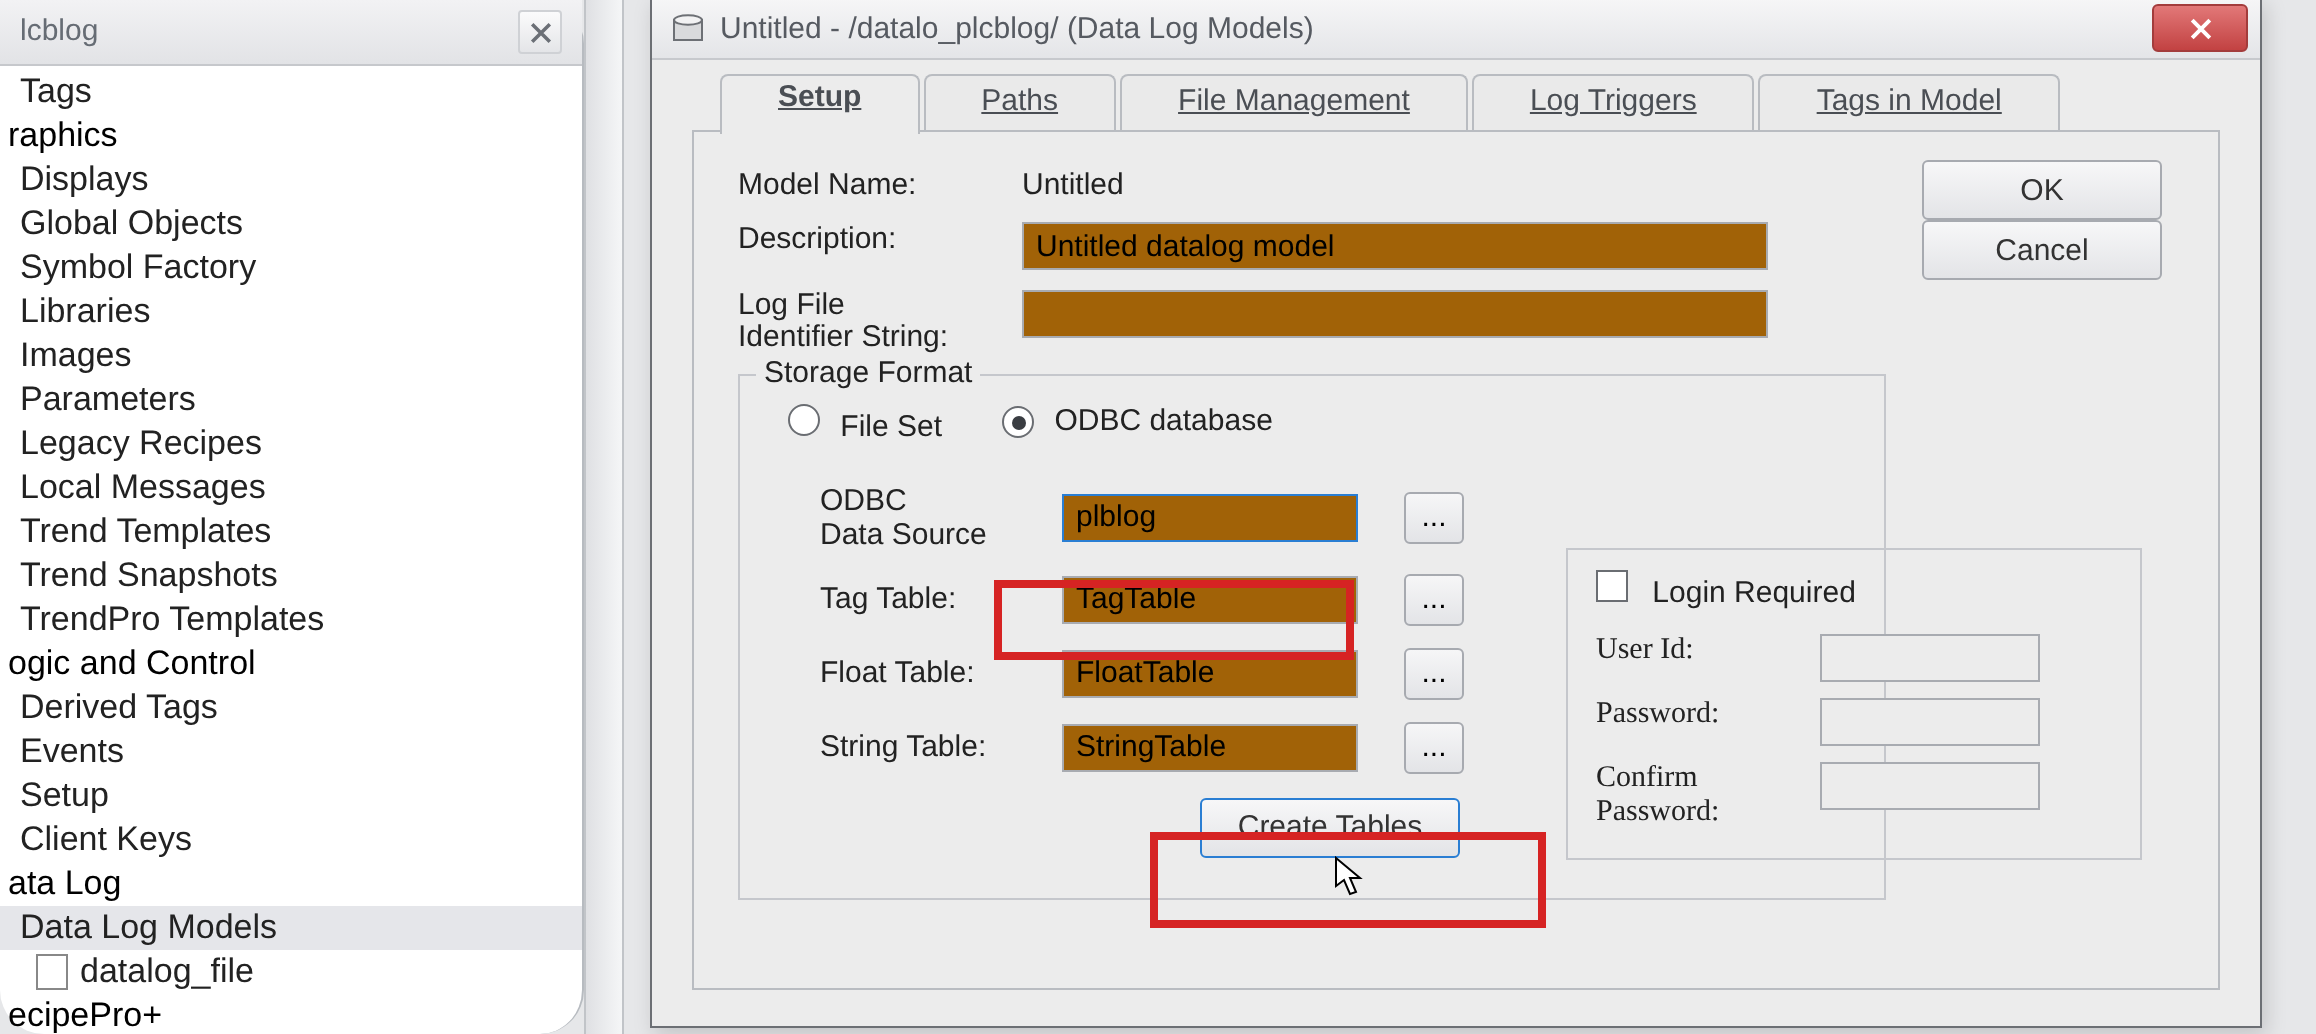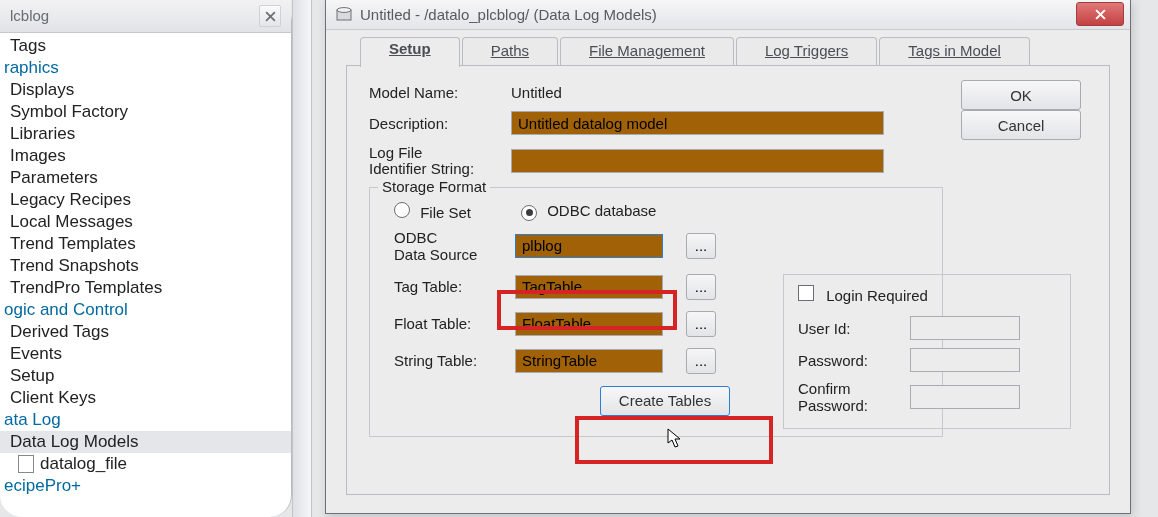--- a/index.html
+++ b/index.html
@@ -62,21 +62,21 @@
     font-size: 17px;
     padding: 2px 0 0 0;
   }
   .tree-item {
     padding: 1px 6px 1px 20px;
     white-space: nowrap;
     display: flex;
     align-items: center;
     gap: 6px;
   }
-  .tree-item.d1 { padding-left: 4px;  color:#0369a1; }
+  .tree-item.d1 { padding-left: 4px;  color:#000000; }
   .tree-item.d2 { padding-left: 10px; }
   .tree-item.d3 { padding-left: 18px; }
   .tree-item.sel {
     background: #e5e6ea;
   }
   .icon-file {
     width: 14px; height: 16px;
     border: 1px solid #888; background: #fff; display: inline-block;
     position: relative;
   }
@@ -165,24 +165,24 @@
     position: absolute;
     left: 8px; right: 8px;
     top: 28px; bottom: 6px;
     border: 1px solid #b9bcc1;
     background: #ececec;
     padding: 18px 22px;
     box-sizing: border-box;
   }
 
   
-  .row { display: flex; align-items: center; margin-bottom: 10px; gap: 12px; }
+  .row { display: flex; align-items: flex-start; margin-bottom: 10px; gap: 12px; }
   .lbl { width: 130px; font-size: 15px; }
   .lbl2 { min-width: 100px; font-size: 15px; }
-  .lbl2.narrow { width: 92px; }
+  .lbl2.narrow { width: 92px; font-family: Liberation Serif, serif; }
   .lbl.two { line-height: 1.05; }
   .val-static { font-size: 15px; }
   .text-input {
     height: 24px;
     border: 1px solid #a8abb1;
     background: #a16207;
     font: inherit;
     padding: 2px 6px;
     box-sizing: border-box;
   }
@@ -219,31 +219,31 @@
     position: relative;
   }
   .groupbox > .legend {
     position: absolute;
     top: -10px; left: 8px;
     background: #ececec;
     padding: 0 4px;
     font-size: 15px;
   }
 
-  .radio-row { display: flex; align-items: flex-end; gap: 50px; margin: 6px 0 8px 10px; }
+  .radio-row { display: flex; align-items: flex-start; gap: 30px; margin: 6px 0 20px 10px; }
   .radio { width:14px; height:14px; border:1px solid #6a6d72; border-radius:50%; display:inline-flex; align-items:center; justify-content:center; margin-right:6px; background:#fff; }
   .radio.checked::after { content:''; width:7px; height:7px; border-radius:50%; background:#3a3d42; }
 
   .odbc-grid {
     display: grid;
     grid-template-columns: 110px 160px 34px;
     row-gap: 8px;
     column-gap: 6px;
     align-items: center;
-    margin-left: 10px;
+    margin-left: 26px;
     position: relative;
     gap: 11px;
   }
   .browse-btn {
     width: 30px; height: 26px;
     border: 1px solid #a7aab0;
     background: linear-gradient(#f6f6f7, #e3e4e7);
     border-radius: 3px;
     font: inherit;
     display:flex; align-items:center; justify-content:center;
@@ -294,20 +294,23 @@
     </div>
     <div class="tree" id="tree">
         <div class="tree-item d2">
           <span>Tags</span>
         </div>
         <div class="tree-item d1">
           <span>raphics</span>
         </div>
         <div class="tree-item d2">
           <span>Displays</span>
+        </div>
+        <div class="tree-item d2">
+          <span>Global Objects</span>
         </div>
         <div class="tree-item d2">
           <span>Symbol Factory</span>
         </div>
         <div class="tree-item d2">
           <span>Libraries</span>
         </div>
         <div class="tree-item d2">
           <span>Images</span>
         </div>

